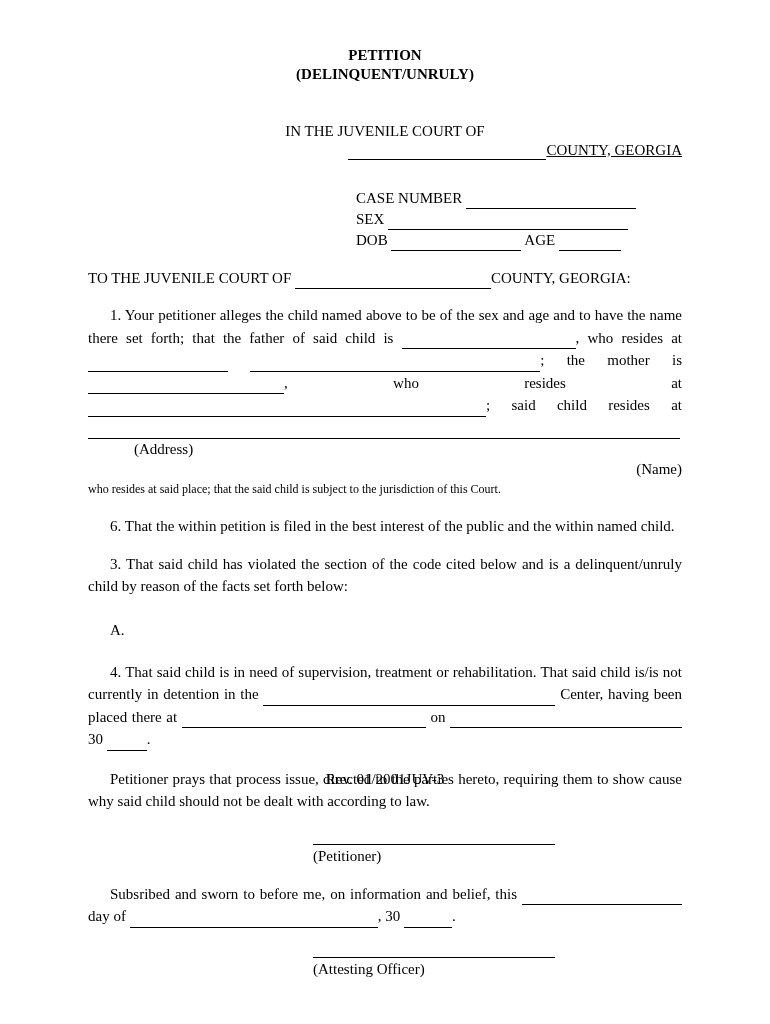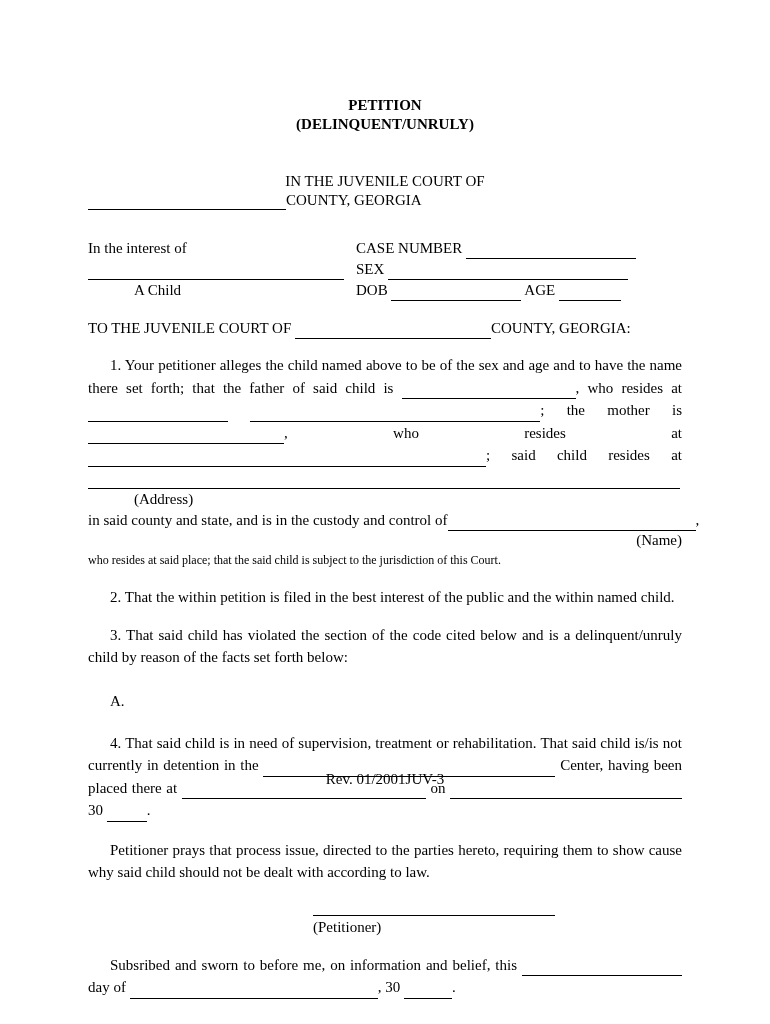--- a/index.html
+++ b/index.html
@@ -12,39 +12,40 @@
     height: 1024px;
     font-family: "Liberation Serif", serif;
     color: #000000;
     position: relative;
   }
   .page {
     position: relative;
     width: 770px;
     height: 832px;
     box-sizing: border-box;
-    padding: 92px 88px 40px 88px;
+    padding: 42px 88px 40px 88px;
   }
   .title-block { margin-top: 4px; }
   .title-line {
     font-size: 15px;
     font-weight: bold;
     line-height: 19px;
     text-align: center;
   }
   .court-block {
     margin-top: 38px;
     text-align: center;
     font-size: 15px;
     line-height: 19px;
   }
   .court-line2 {
     display: block;
-    text-align: left;
+    text-align: right;
     white-space: nowrap;
+    text-decoration: underline;
   }
   .ul {
     display: inline-block;
     border-bottom: 1px solid #000;
     height: 14px;
     vertical-align: bottom;
   }
   .interest {
     margin-top: 28px;
     font-size: 15px;
@@ -119,27 +120,20 @@
   </div>
 
   <div class="court-block">
     <div>IN THE JUVENILE COURT OF</div>
     <div class="court-line2">
       <span class="ul" style="width:198px"></span><span>COUNTY, GEORGIA</span>
     </div>
   </div>
 
   <div class="interest">
-    <div class="col-left">
-      <div class="row">In the interest of</div>
-      <div class="row">
-        <span class="ul" style="width:256px"></span>
-      </div>
-      <div class="row childlabel">A Child</div>
-    </div>
     <div class="col-right">
       <div class="row">
         <span>CASE NUMBER</span>
         <span class="ul" style="width:170px"></span>
       </div>
       <div class="row">
         <span>SEX</span>
         <span class="ul" style="width:240px"></span>
       </div>
       <div class="row">
@@ -161,29 +155,26 @@
     <span class="ul" style="width:174px"></span><span>, who resides at</span>
     <span class="ul" style="width:140px"></span>
     <span class="ul" style="width:290px"></span><span>; the mother is</span><span class="ul" style="width:196px"></span>,
     <span>who resides at</span>
     <span class="ul" style="width:398px"></span><span>; said child resides at</span>
     <span class="ul" style="width:592px"></span>
   </p>
 
   <div class="addr-label">(Address)</div>
 
-  <div class="row" style="font-size:15px;line-height:21px;">
-    <span>in said county and state, and is in the custody and control of</span><span class="ul" style="width:248px"></span>,
-  </div>
 
   <div class="name-label">(Name)</div>
 
   <div class="row" style="font-size:12px;line-height:21px;margin-top:0;">who resides at said place; that the said child is subject to the jurisdiction of this Court.</div>
 
-  <p class="para indent nofill">2.  That the within petition is filed in the best interest of the public and the within named child.</p>
+  <p class="para indent nofill">6.  That the within petition is filed in the best interest of the public and the within named child.</p>
 
   <p class="para indent">3.  That said child has violated the section of the code cited below and is a delinquent/unruly child by reason of the facts set forth below:</p>
 
   <div class="sec-a">A.</div>
 
   <p class="para indent" style="margin-top:22px;">
     <span>4.   That said child is in need of supervision, treatment or rehabilitation. That said child is/is not currently in detention in the</span>
     <span class="ul" style="width:292px"></span>
     <span>Center, having been placed there at</span>
     <span class="ul" style="width:244px"></span>

